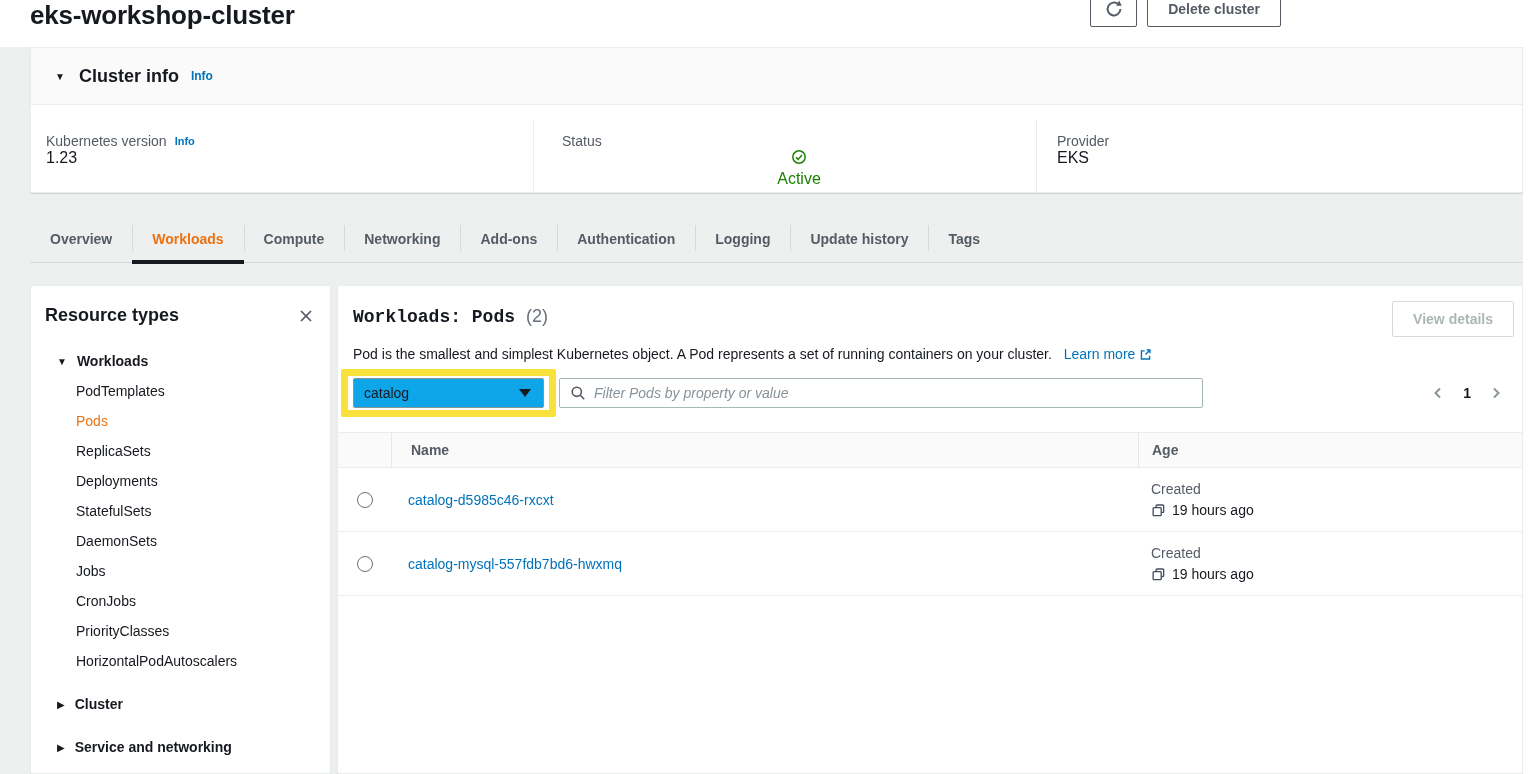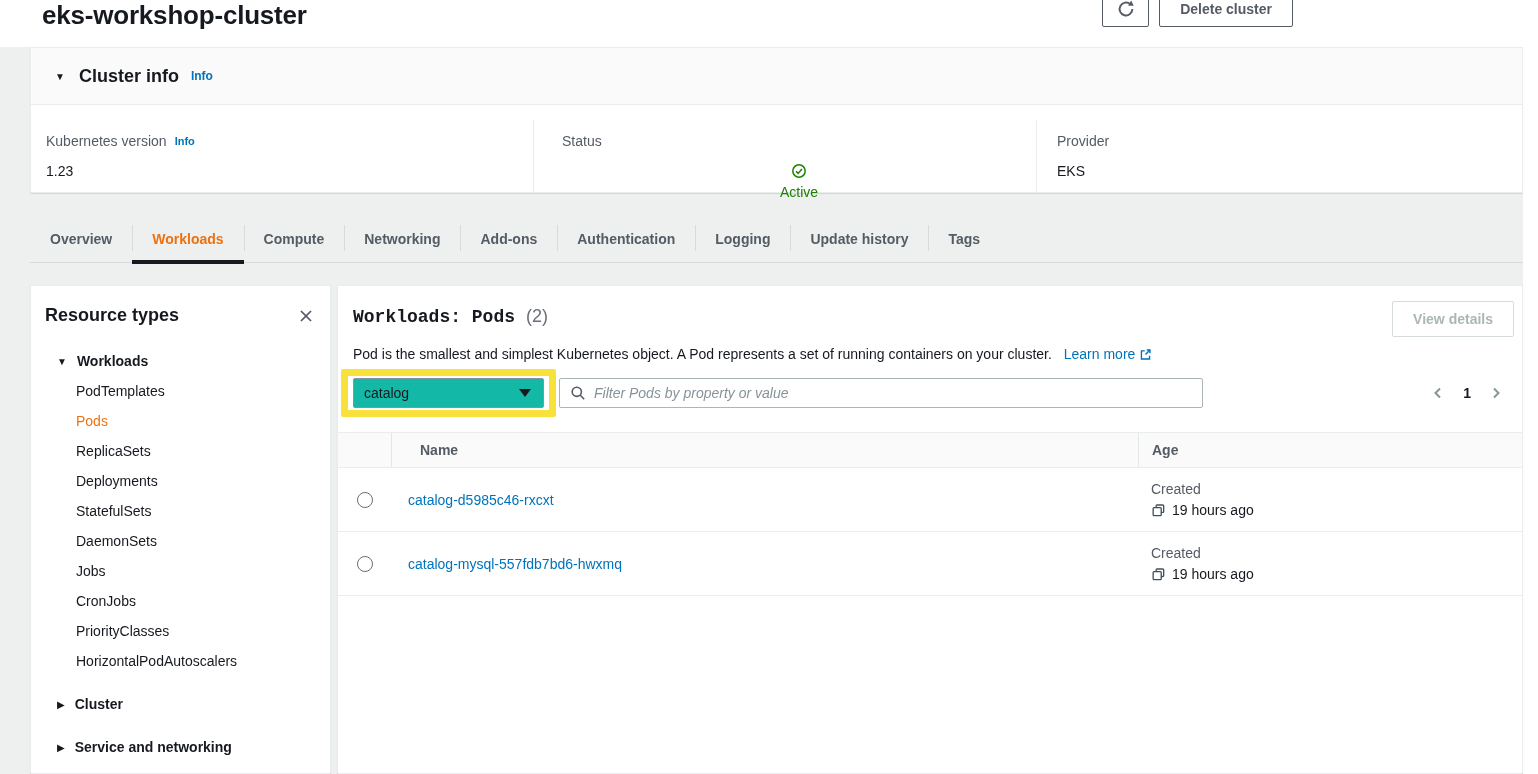--- a/index.html
+++ b/index.html
@@ -1,21 +1,21 @@
 <!DOCTYPE html>
 <html><head>
 <meta charset="utf-8">
 <style>
   * { margin:0; padding:0; box-sizing:border-box; }
   html,body { background:#fff; }
   body { font-family:"Liberation Sans","DejaVu Sans",sans-serif; color:#16191f; }
   #page { position:relative; width:1538px; height:774px; overflow:hidden; background:#fff; }
 
   
-  .topbar { position:absolute; left:12px; top:0; width:1303px; height:47px; background:#fff; }
+  .topbar { position:absolute; left:0; top:0; width:1303px; height:47px; background:#fff; }
   .page-title { position:absolute; left:30px; top:0px; font-size:26px; font-weight:700; color:#16191f; letter-spacing:-0.2px; }
   .top-actions { position:absolute; right:22px; top:-9px; display:flex; gap:10px; }
   .btn { height:36px; background:#fff; border:1px solid #545b64; border-radius:2px;
          font-size:14px; font-weight:700; color:#545b64; display:flex; align-items:center;
          justify-content:center; padding:0 20px; cursor:pointer; }
   .btn.icon-only { width:47px; padding:0; }
   .btn.disabled { border-color:#d5dbdb; color:#aab7b6; font-weight:700; }
 
   
   .content-bg { position:absolute; left:0; top:47px; width:1523px; height:727px; background:#eef0f0; }
@@ -29,21 +29,21 @@
                display:flex; align-items:center; padding-left:24px; cursor:pointer; }
   .caret { font-size:10px; color:#16191f; margin-right:14px; }
   .ci-heading { font-size:18px; font-weight:700; }
   .info-link { color:#0073bb; font-size:12px; font-weight:700; margin-left:12px; cursor:pointer; }
   .ci-body { display:flex; height:88px; padding-top:15px; }
   .ci-col { padding-left:15px; width:502px; }
   .ci-col + .ci-col { border-left:1px solid #eaeded; padding-left:28px; width:503px; }
   .ci-col:last-child { width:auto; flex:1; padding-left:20px; }
   .ci-label { font-size:14px; color:#545b64; display:flex; align-items:center;margin-top:13px; }
   .ci-label .info-link { font-size:11px; margin-left:8px; }
-  .ci-value { font-size:14px; color:#16191f; margin-top:14px; display:flex; align-items:center; gap:5px; }
+  .ci-value { font-size:16px; color:#16191f; margin-top:0; display:flex; align-items:center; gap:5px; }
   .ci-value.green { color:#1d8102;flex-direction:column; }
 
   
   .tabs { position:absolute; left:30px; top:215px; height:47px; display:flex; align-items:stretch; }
   .tabs-baseline { position:absolute; left:30px; top:262px; width:1493px; height:1px; background:#d5dbdb; }
   .tab { position:relative; display:flex; align-items:center; padding:0 20px; font-size:14px;
          font-weight:700; color:#545b64; cursor:pointer; }
   .tab + .tab::before { content:""; position:absolute; left:0; top:10px; height:26px; width:1px; background:#d5dbdb; }
   .tab.active { color:#ec7211; }
   .tab.active::after { content:""; position:absolute; left:0; right:0; bottom:-2px; height:4px; background:#16191f; }
@@ -68,38 +68,38 @@
   .m-head { display:flex; align-items:flex-start; justify-content:space-between; padding:15px 8px 0 15px; }
   .m-title-wrap { font-size:18px; padding-top:5px; }
   .m-title { font-weight:700;font-family:Liberation Mono, monospace; }
   .m-count { color:#687078; font-weight:400; margin-left:6px; }
   .m-desc { padding:9px 15px 0 15px; font-size:14px; color:#16191f; }
   .learn-more { color:#0073bb; font-weight:500; margin-left:8px; cursor:pointer; white-space:nowrap; }
   .ext-ico { display:inline-block; vertical-align:-2px; margin-left:4px; color:#0073bb; }
 
   .filter-row { display:flex; align-items:center; margin:5px 8px 0 3px; height:52px; }
   .hl-wrap { border:7px solid #f9e13c; border-radius:2px; padding:2px 5px; background:transparent; }
-  .select-box { width:191px; height:30px; border:1px solid #879596; border-radius:2px; background:#14b8a6;
+  .select-box { width:191px; height:30px; border:1px solid #879596; border-radius:2px; background:#0ea5e9;
                 display:flex; align-items:center; justify-content:space-between; padding:0 12px 0 10px;
                 font-size:14px; color:#16191f; cursor:pointer; }
   .select-caret { width:0; height:0; border-left:6px solid transparent; border-right:6px solid transparent;
                   border-top:8px solid #16191f; }
   .search-box { margin-left:3px; width:644px; height:30px; border:1px solid #aab7b8; border-radius:2px;
                 background:#fff; display:flex; align-items:center; padding:0 10px; gap:8px; }
   .search-box input { border:none; outline:none; flex:1; font-size:14px; font-style:italic; color:#16191f;
                       font-family:"Liberation Sans","DejaVu Sans",sans-serif; background:transparent; }
   .search-box input::placeholder { color:#87939a; opacity:1; }
   .pager { margin-left:auto; display:flex; align-items:center; gap:17px; padding-right:10px; }
   .pager .pg-btn { color:#879596; cursor:pointer; display:flex; }
   .pager .pg-num { font-size:14px; font-weight:700; color:#16191f; cursor:pointer; }
 
   .table { margin-top:13px; }
   .thead { display:grid; grid-template-columns:53px 747px 1fr; height:36px; background:#fafafa;
            border-top:1px solid #eaeded; border-bottom:1px solid #eaeded; align-items:center; }
-  .th { font-size:14px; font-weight:700; color:#545b64; padding-left:28px; height:100%; display:flex; align-items:center; }
+  .th { font-size:14px; font-weight:700; color:#545b64; padding-left:19px; height:100%; display:flex; align-items:center; }
   .th + .th { border-left:1px solid #e4e7e7; }
   .th.age { padding-left:13px; }
   .trow { display:grid; grid-template-columns:53px 747px 1fr; height:64px; border-bottom:1px solid #eaeded; align-items:center; }
   .cell-radio { display:flex; justify-content:center; }
   .radio { width:16px; height:16px; border:1px solid #687078; border-radius:50%; background:#fff; cursor:pointer; }
   .name-link { font-size:14px; color:#0073bb; padding-left:17px; cursor:pointer; text-decoration:none; }
   .age-cell { padding-left:13px; display:flex; flex-direction:column; justify-content:center; gap:5px; }
   .age-created { font-size:14px; color:#545b64; }
   .age-val { font-size:14px; color:#16191f; display:flex; align-items:center; gap:6px; }
   .age-val .cp { color:#414d5c; display:flex; }

